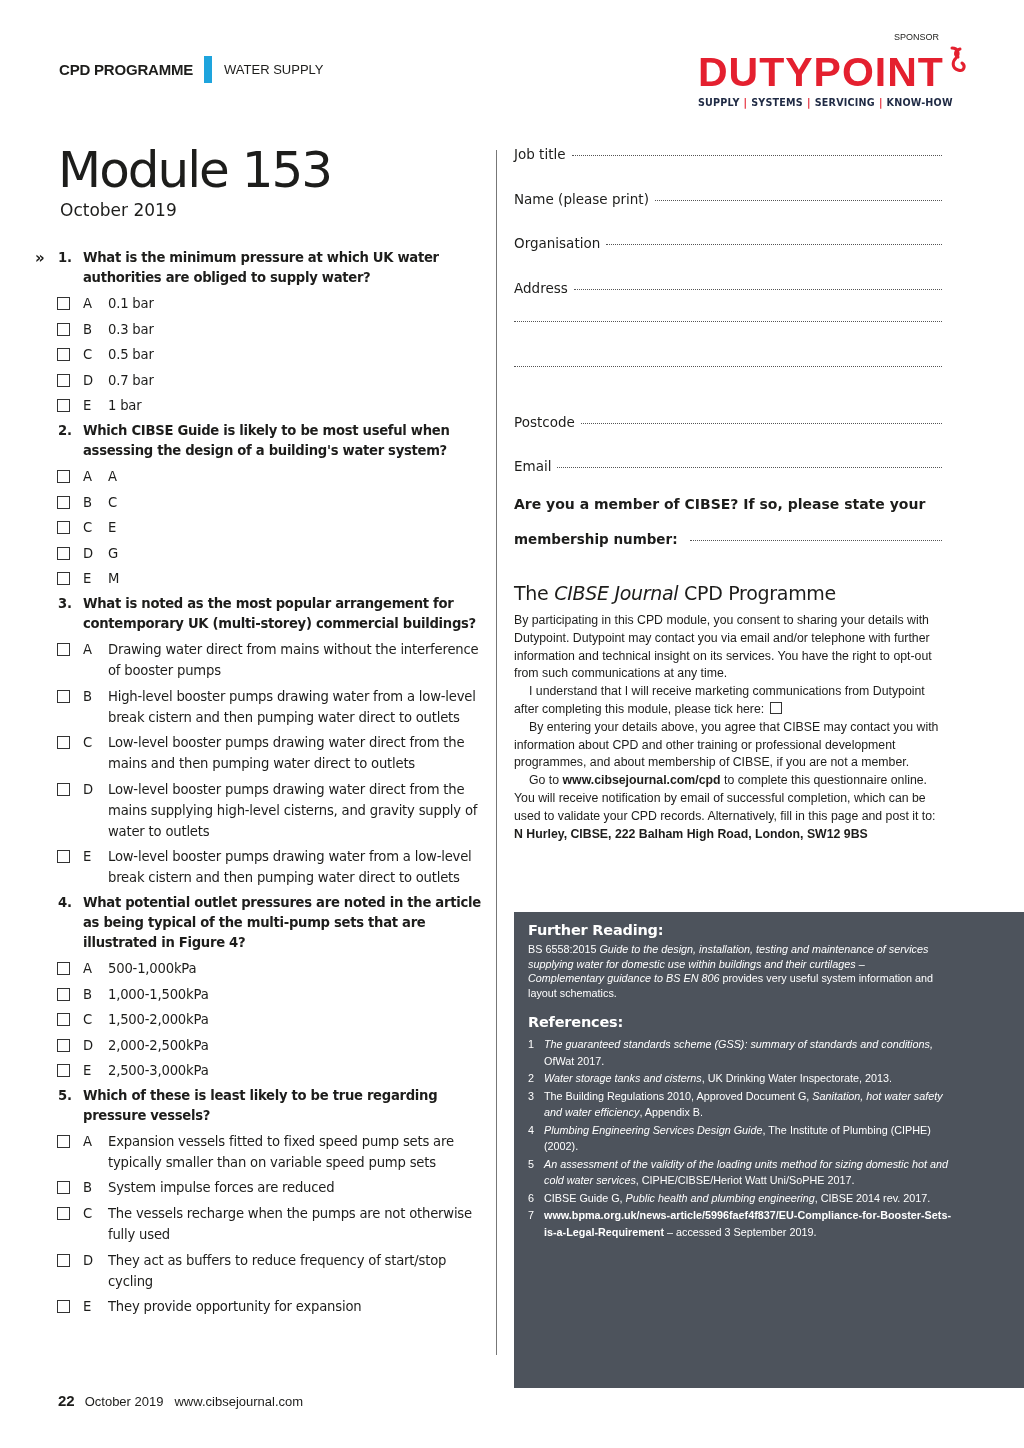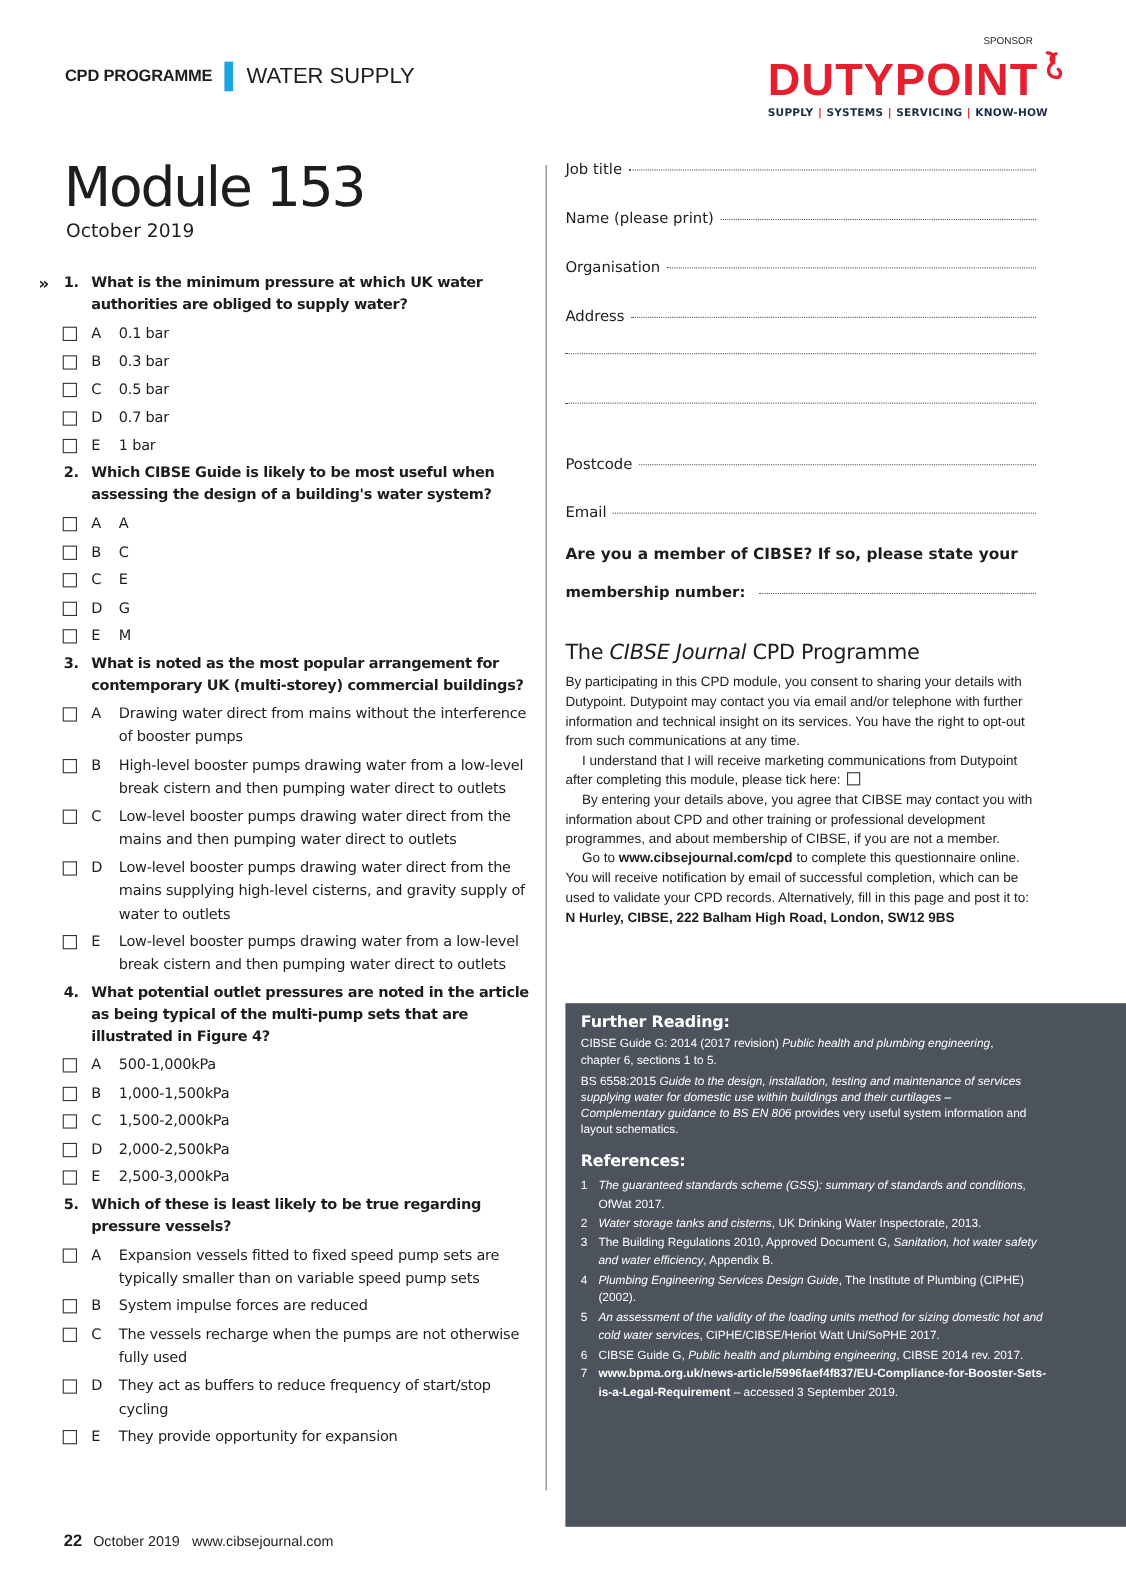--- a/index.html
+++ b/index.html
@@ -2,21 +2,21 @@
 <html><head>
 <meta charset="utf-8">
 <style>
   * { box-sizing: border-box; margin: 0; padding: 0; }
   html, body { width: 1024px; height: 1448px; background: #ffffff; overflow: hidden; }
   body { position: relative; font-family: "DejaVu Sans", sans-serif; color: #1d1d1b; }
 
   .header-left { position: absolute; left: 59px; top: 56px; display: flex; align-items: center; }
   .prog { font-family: "Liberation Sans", sans-serif; font-weight: bold; font-size: 15px; letter-spacing: -0.2px; color: #1d1d1b; }
   .bar-accent { width: 8px; height: 27px; background: #1ea4dd; margin: 0 12px 0 11px; }
-  .topic { font-family: "Liberation Sans", sans-serif; font-size: 20px; color: #1d1d1b; }
+  .topic { font-family: "Liberation Sans", sans-serif; font-size: 13px; color: #1d1d1b; }
 
   .sponsor-label { position: absolute; left: 894px; top: 32px; font-family: "Liberation Sans", sans-serif; font-size: 9px; color: #1d1d1b; }
   .logo { position: absolute; left: 698px; top: 50px; width: 280px; }
   .logo-word { font-family: "Liberation Sans", sans-serif; font-weight: bold; font-size: 41px; color: #e4202f; letter-spacing: 1px; line-height: 44px; }
   .logo-mark { position: absolute; left: 248px; top: -4px; }
   .logo-tag { font-family: "DejaVu Sans", sans-serif; font-weight: bold; font-size: 9.6px; color: #1f2a44; margin-top: 3px; letter-spacing: 0.2px; white-space: nowrap; }
   .logo-tag .sep { color: #e4202f; margin: 0 4px; }
 
   .module-title { position: absolute; left: 58px; top: 138px; font-family: "DejaVu Sans", sans-serif; font-weight: normal; font-size: 50px; letter-spacing: -2px; color: #1d1d1b; line-height: 64px; }
   .module-date { position: absolute; left: 60px; top: 200px; font-family: "DejaVu Sans", sans-serif; font-size: 17px; color: #1d1d1b; }
@@ -158,21 +158,20 @@
   <div class="cpd-title"><span>The </span><i>CIBSE Journal</i><span> CPD Programme</span></div>
   <p>By participating in this CPD module, you consent to sharing your details with Dutypoint. Dutypoint may contact you via email and/or telephone with further information and technical insight on its services. You have the right to opt-out from such communications at any time.</p>
   <p class="ind"><span>I understand that I will receive marketing communications from Dutypoint after completing this module, please tick here:</span> <span class="tick-box"></span></p>
   <p class="ind">By entering your details above, you agree that CIBSE may contact you with information about CPD and other training or professional development programmes, and about membership of CIBSE, if you are not a member.</p>
   <p class="ind"><span>Go to </span><b>www.cibsejournal.com/cpd</b><span> to complete this questionnaire online. You will receive notification by email of successful completion, which can be used to validate your CPD records. Alternatively, fill in this page and post it to: </span><b>N Hurley, CIBSE, 222 Balham High Road, London, SW12 9BS</b></p>
 </div>
 
 <div class="grey">
   <h3>Further Reading:</h3>
   <div id="fr-list">
-      <p><span>CIBSE Guide G: 2014 (2017 revision) </span><i>Public health and plumbing engineering</i><span>, chapter 6, sections 1 to 5.</span></p>
       <p><span>BS 6558:2015 </span><i>Guide to the design, installation, testing and maintenance of services supplying water for domestic use within buildings and their curtilages – Complementary guidance to BS EN 806</i><span> provides very useful system information and layout schematics.</span></p>
     </div>
   <h3 class="refs-title">References:</h3>
   <div id="ref-list">
       <div class="ref"><span class="n">1</span><span></span><i>The guaranteed standards scheme (GSS): summary of standards and conditions,</i><span> OfWat 2017.</span></div>
       <div class="ref"><span class="n">2</span><span></span><i>Water storage tanks and cisterns</i><span>, UK Drinking Water Inspectorate, 2013.</span></div>
       <div class="ref"><span class="n">3</span><span>The Building Regulations 2010, Approved Document G, </span><i>Sanitation, hot water safety and water efficiency</i><span>, Appendix B.</span></div>
       <div class="ref"><span class="n">4</span><span></span><i>Plumbing Engineering Services Design Guide</i><span>, The Institute of Plumbing (CIPHE) (2002).</span></div>
       <div class="ref"><span class="n">5</span><span></span><i>An assessment of the validity of the loading units method for sizing domestic hot and cold water services</i><span>, CIPHE/CIBSE/Heriot Watt Uni/SoPHE 2017.</span></div>
       <div class="ref"><span class="n">6</span><span>CIBSE Guide G, </span><i>Public health and plumbing engineering</i><span>, CIBSE 2014 rev. 2017.</span></div>

